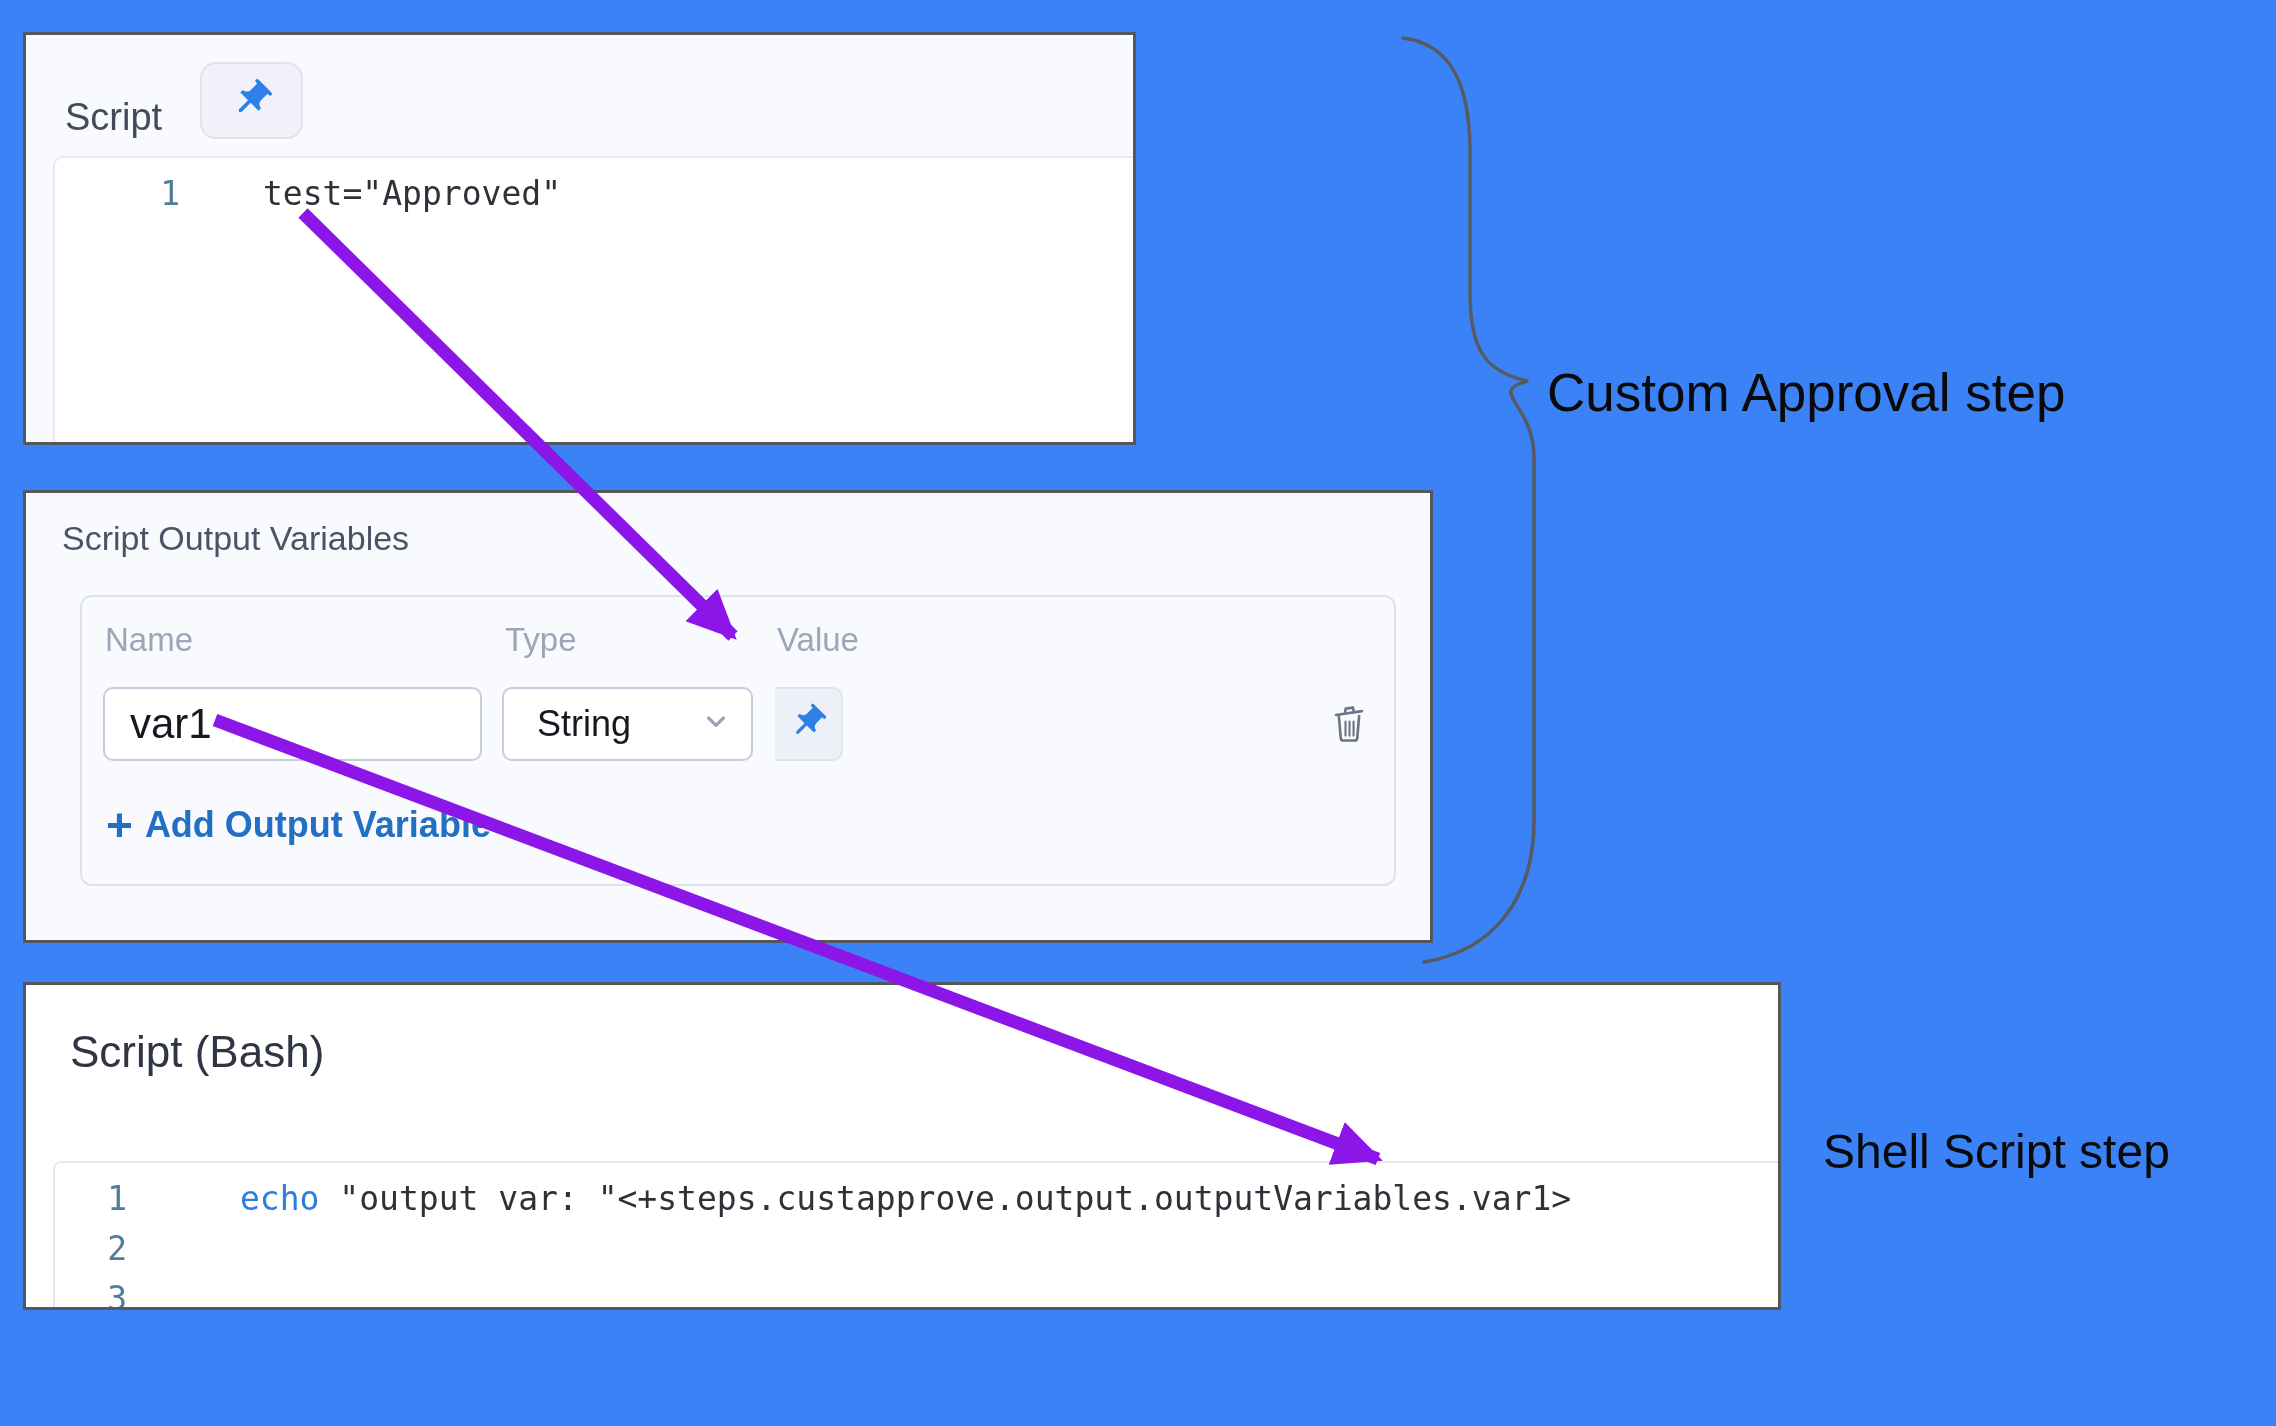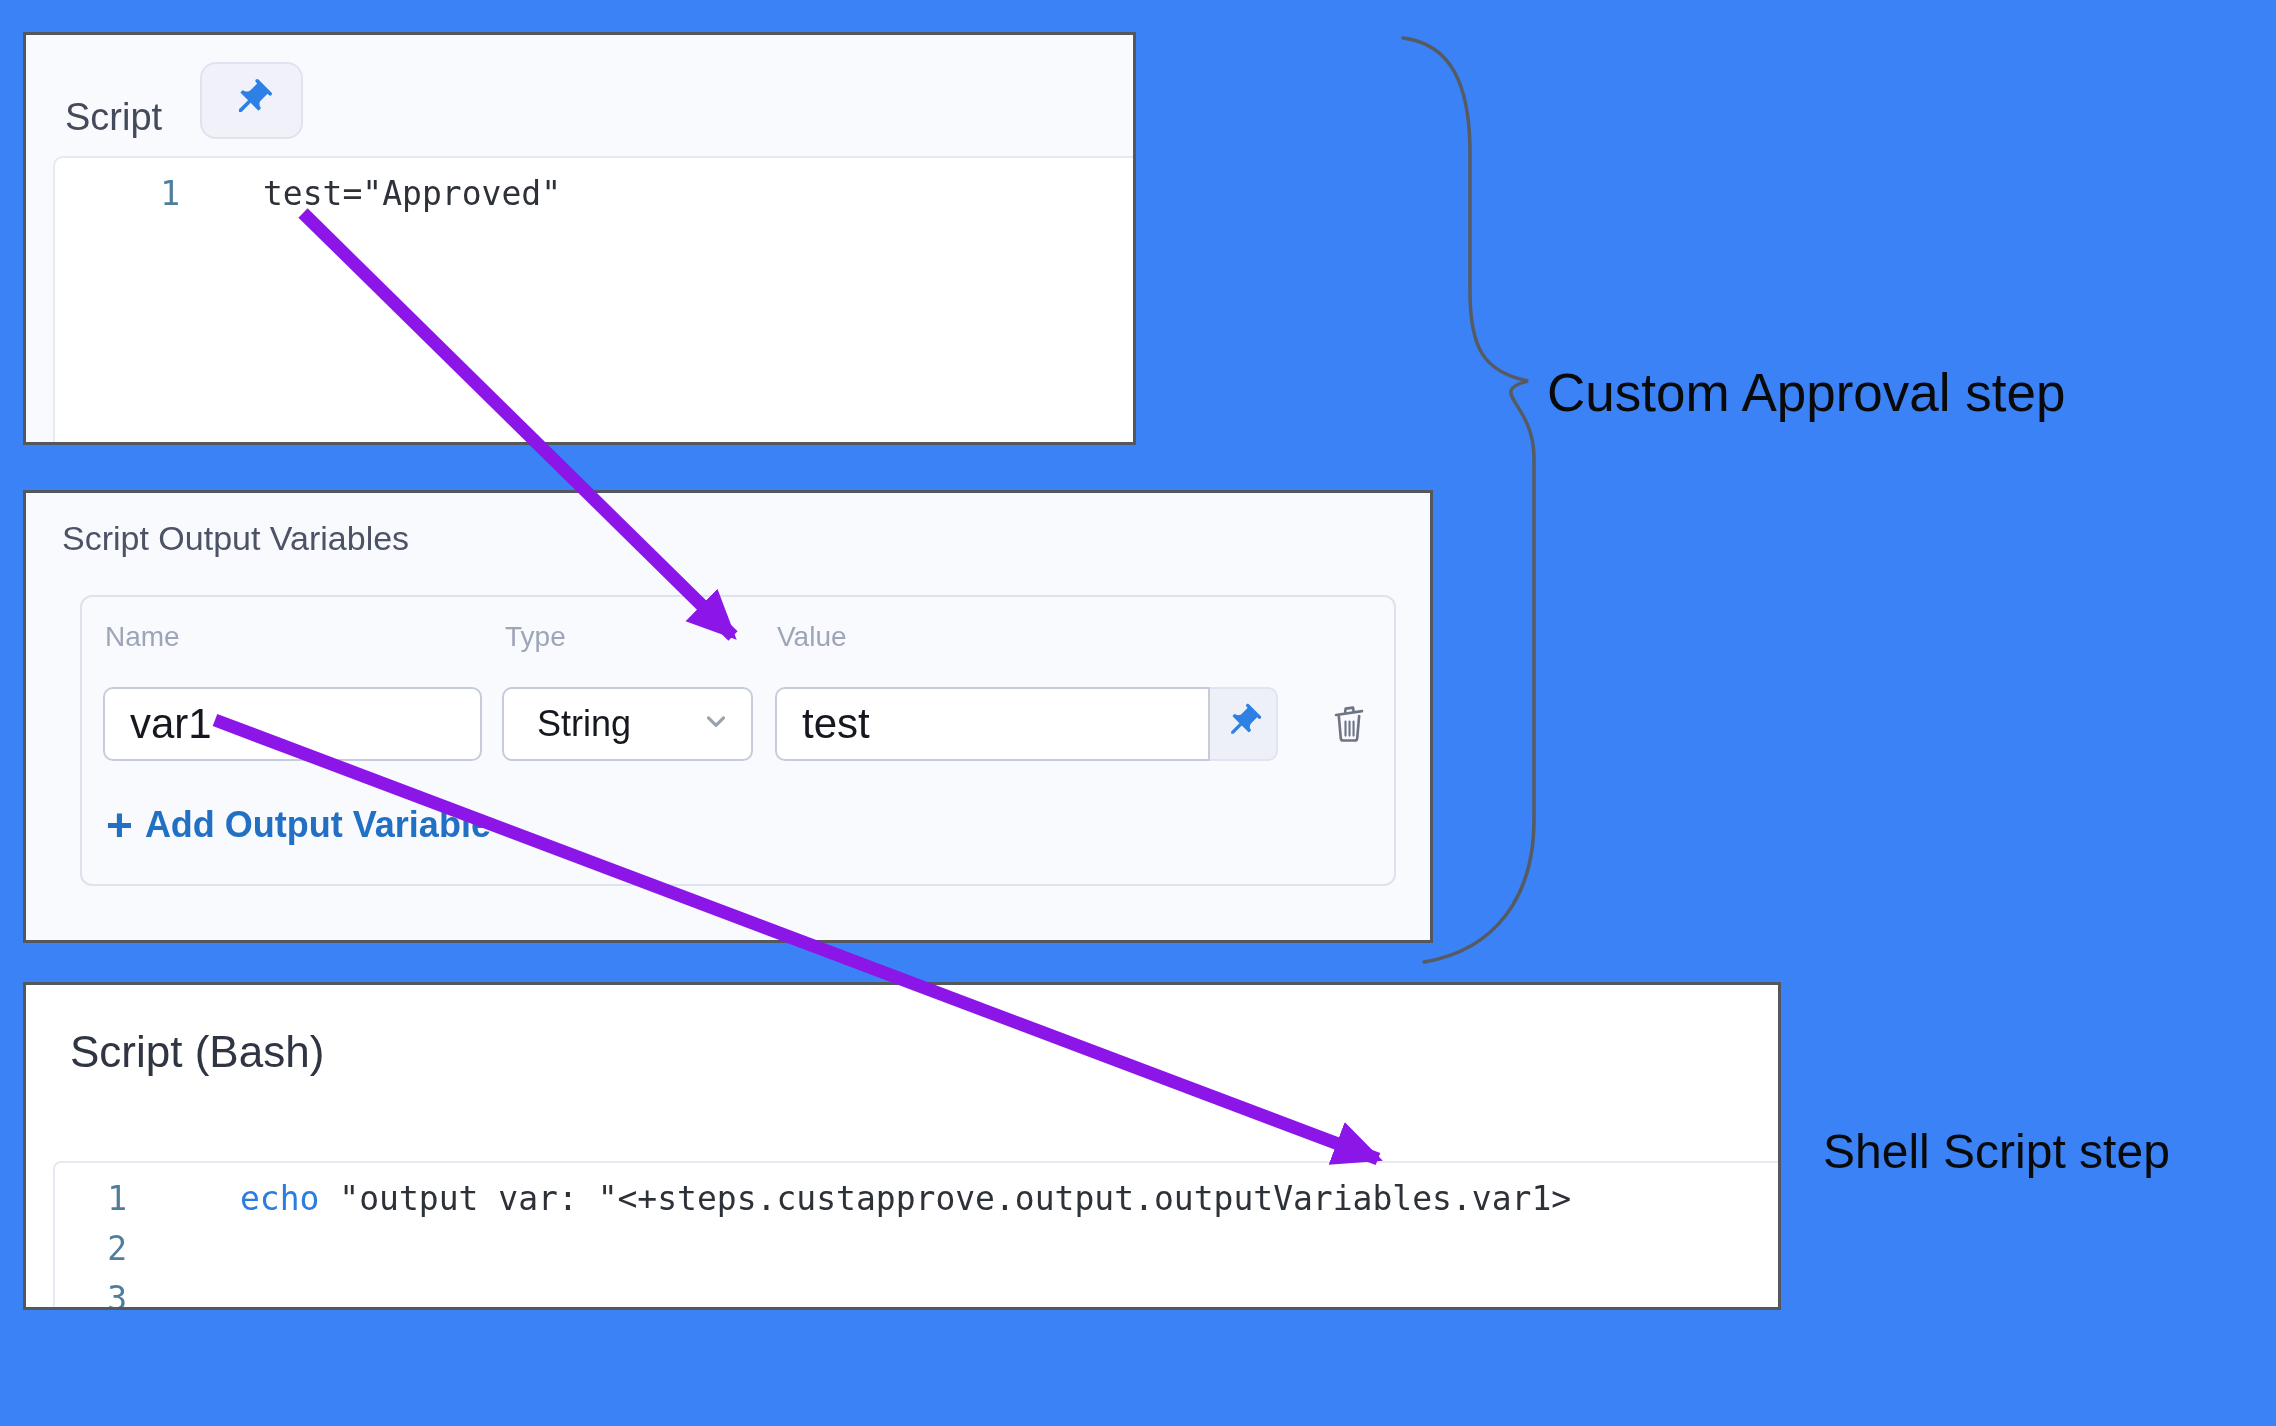--- a/index.html
+++ b/index.html
@@ -34,21 +34,21 @@
   #editor-script .gutter{width:125px;}
   #editor-bash .gutter{width:72px;}
   .codetext{white-space:pre;color:#2d3138;}
   #editor-script .codetext{margin-left:83px;}
   #editor-bash .codetext{margin-left:113px;}
   .kw{color:#2a7de1;margin-top:24px;}
 
   
   .vars-card{position:absolute;left:54px;top:102px;width:1316px;height:291px;
     box-sizing:border-box;border:2px solid #dee2ec;border-radius:12px;}
-  .col-label{position:absolute;top:24px;font-size:28px;color:#9fa5b8;}
+  .col-label{position:absolute;top:24px;font-size:33px;color:#9fa5b8;}
   #label-name{left:23px;}
   #label-type{left:423px;}
   #label-value{left:695px;}
   .field-input{position:absolute;top:90px;box-sizing:border-box;height:74px;background:#fff;
     border:2px solid #c6ccda;border-radius:10px;font-size:42px;
     font-family:Liberation Sans, sans-serif;color:#16181f;padding:0 0 0 25px;outline:none;}
   #input-name{left:21px;width:379px;}
   .type-select{position:absolute;left:420px;top:90px;width:251px;height:74px;box-sizing:border-box;
     background:#fff;border:2px solid #c6ccda;border-radius:10px;display:flex;align-items:center;
     justify-content:space-between;padding:0 20px 0 33px;font-size:36px;color:#16181f;cursor:pointer;}
@@ -107,21 +107,20 @@
       <div class="type-select">
         <span>String</span>
         <span>
           <svg viewBox="0 0 24 24" width="30" height="30" fill="none" stroke="#9aa2b1" stroke-width="2.6" stroke-linecap="round" stroke-linejoin="round">
             <path d="M6 9.5l6 6 6-6"></path>
             </svg>
         </span>
       </div>
 
       <div class="value-wrap">
-        <input class="field-input" id="input-value" value="test" style="">
         <div class="pin-chip">
           <span>
             <svg viewBox="0 0 24 24" width="40" height="40">
                 <g transform="rotate(45 12 12)">
               <path fill="#2F80E4" d="M16 9V4h1c.55 0 1-.45 1-1s-.45-1-1-1H7c-.55 0-1 .45-1 1s.45 1 1 1h1v5c0 1.66-1.34 3-3 3v2h5.97v7l1 1 1-1v-7H19v-2c-1.66 0-3-1.34-3-3z"></path>
             </g>
               </svg>
           </span>
         </div>
       </div>

